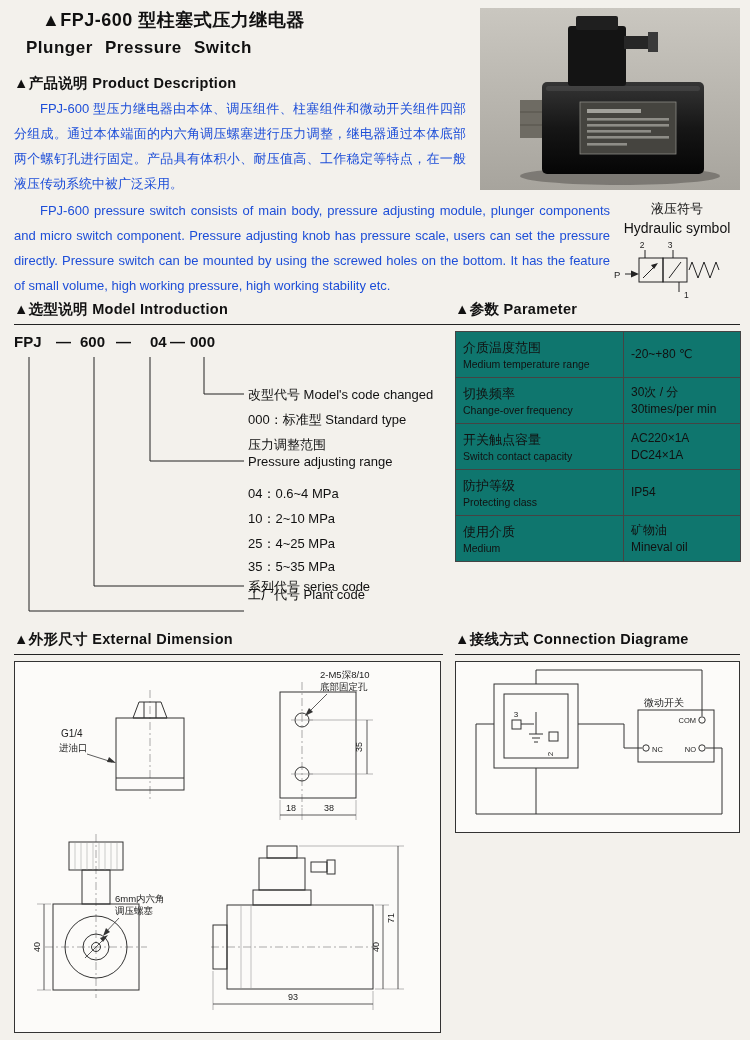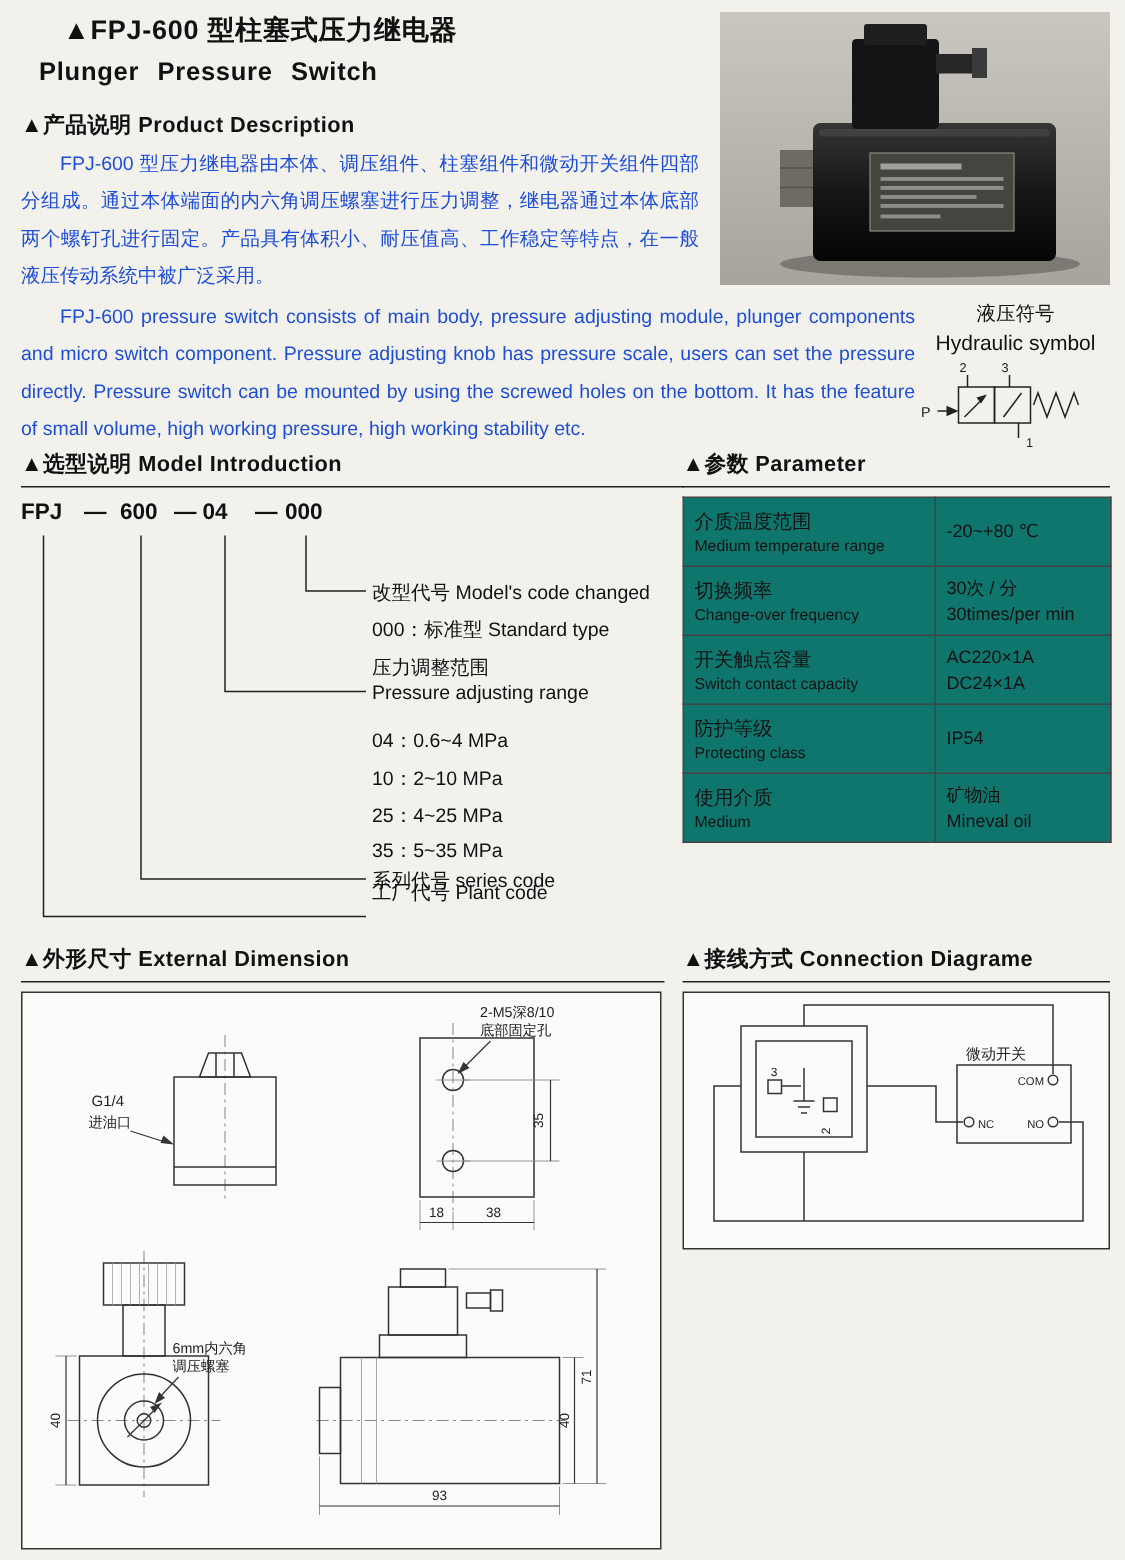--- a/index.html
+++ b/index.html
@@ -102,21 +102,21 @@
         <polyline points="190,57 190,94 230,94"></polyline>
         <polyline points="136,57 136,161 230,161"></polyline>
         <polyline points="80,57 80,286 230,286"></polyline>
         <polyline points="15,57 15,311 230,311"></polyline>
       </g>
     </svg>
     <div class="abs code-part" style="left:0; top:33px;">FPJ</div>
     <div class="abs code-part" style="left:42px; top:33px;">—</div>
     <div class="abs code-part" style="left:66px; top:33px;">600</div>
     <div class="abs code-part" style="left:102px; top:33px;">—</div>
-    <div class="abs code-part" style="left:121px; top:33px;">04</div>
+    <div class="abs code-part" style="left:136px; top:33px;">04</div>
     <div class="abs code-part" style="left:156px; top:33px;">—</div>
     <div class="abs code-part" style="left:176px; top:33px;">000</div>
 
     <div class="abs m-label" style="left:234px; top:86px;">改型代号 Model's code changed</div>
     <div class="abs m-label" style="left:234px; top:111px;">000：标准型 Standard type</div>
     <div class="abs m-label" style="left:234px; top:136px;">压力调整范围</div>
     <div class="abs m-label" style="left:234px; top:154px;">Pressure adjusting range</div>
     <div class="abs m-label" style="left:234px; top:185px;">04：0.6~4 MPa</div>
     <div class="abs m-label" style="left:234px; top:210px;">10：2~10 MPa</div>
     <div class="abs m-label" style="left:234px; top:235px;">25：4~25 MPa</div>

